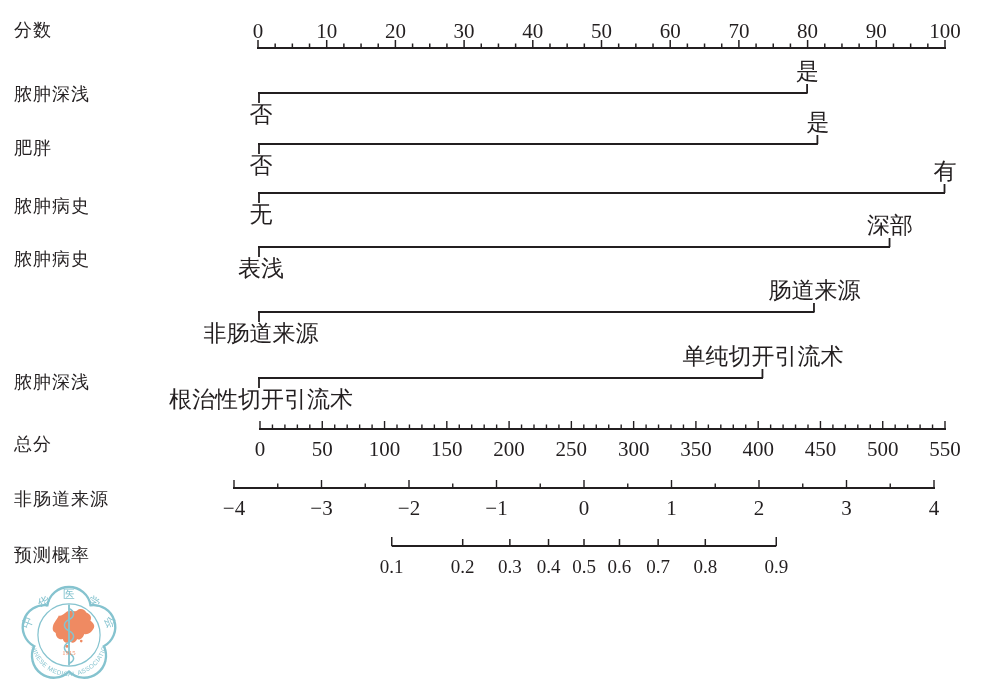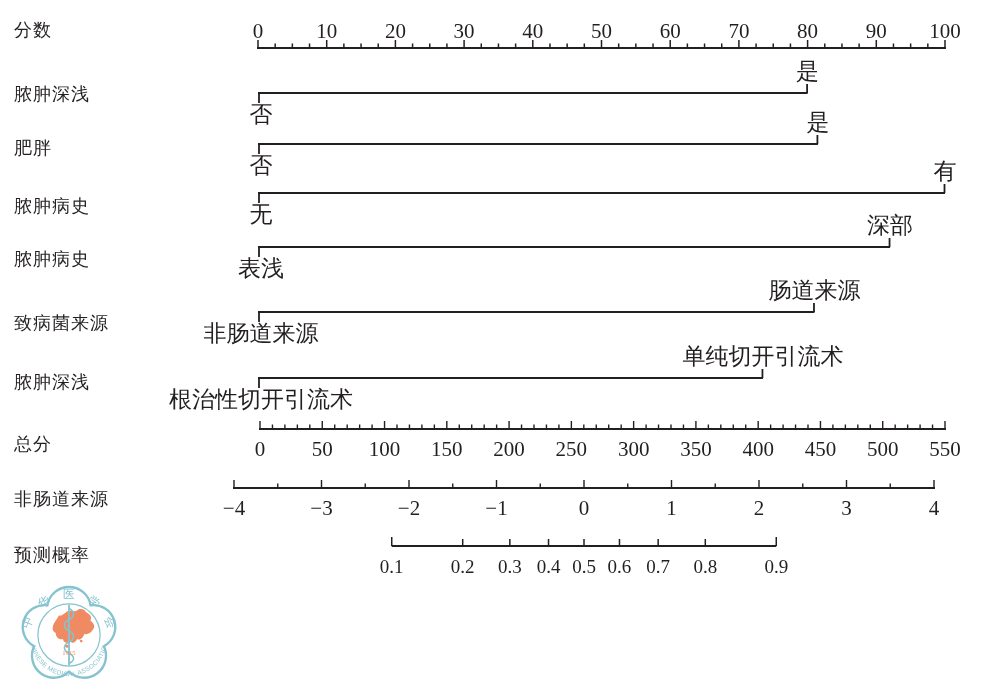--- a/index.html
+++ b/index.html
@@ -237,21 +237,20 @@
         <line x1="776.2571505169192" y1="546" x2="776.2571505169192" y2="537" stroke="#231f20" stroke-width="1.5"></line>
         <text x="776.2571505169192" y="573" font-size="19" text-anchor="middle">0.9</text>
       </g>
     </svg>
 
   <div class="rowlabel rl0">分数</div>
   <div class="rowlabel rl1">脓肿深浅</div>
   <div class="rowlabel rl2">肥胖</div>
   <div class="rowlabel rl3">脓肿病史</div>
   <div class="rowlabel rl4">脓肿病史</div>
-  <div class="rowlabel rl5">致病菌来源</div>
   <div class="rowlabel rl6">脓肿深浅</div>
   <div class="rowlabel rl7">总分</div>
   <div class="rowlabel rl8">非肠道来源</div>
   <div class="rowlabel rl9">预测概率</div>
 
   <svg id="logo" width="106" height="106" viewBox="0 0 104 104">
       <path d="M30.8,20.9 A21.5,21.5 0 0 1 73.2,20.9 A21.5,21.5 0 0 1 86.2,61.1 A21.5,21.5 0 0 1 52.0,86.0 A21.5,21.5 0 0 1 17.8,61.1 A21.5,21.5 0 0 1 30.8,20.9 Z" fill="none" stroke="#85c3cf" stroke-width="2.3"></path>
       <circle cx="52" cy="50" r="30.5" fill="none" stroke="#85c3cf" stroke-width="1.2"></circle>
       <path d="M36,44 C36,38 40,36 42,31 C45,32 47,29 50,27 C54,25 58,28 60,26 C63,23 68,25 69,28 C72,29 75,32 73,36 C76,38 78,41 76,44 C74,48 70,50 67,49 C66,52 63,56 60,54 C58,58 55,59 53,56 C50,59 47,58 46,54 C42,55 39,52 39,48 C37,47 36,46 36,44 Z" fill="#ef8a62" stroke="none"></path>
       <circle cx="64" cy="56" r="1.3" fill="#ef8a62"></circle>

